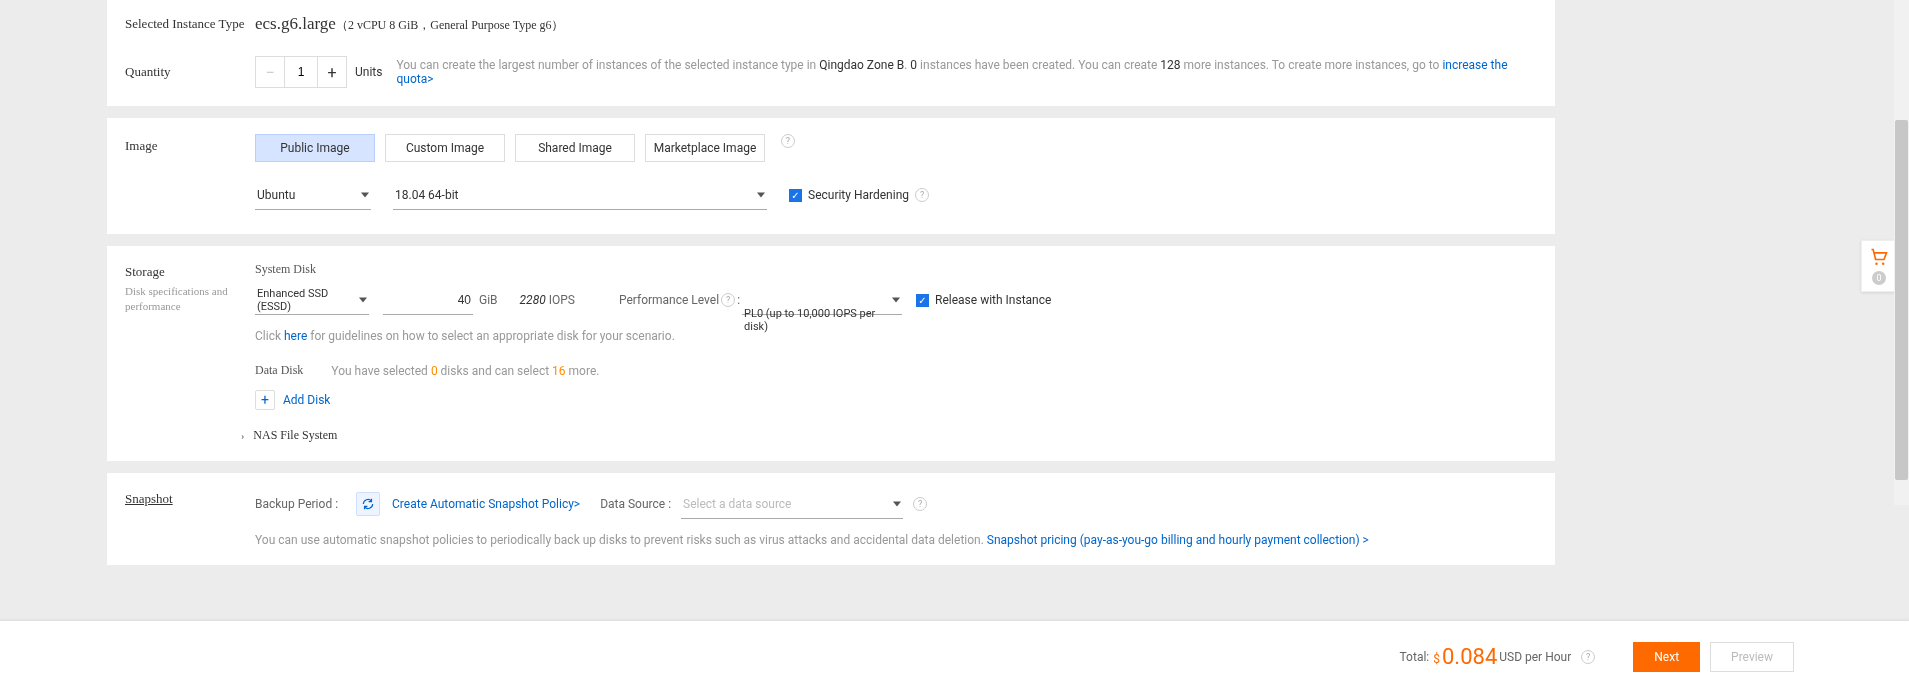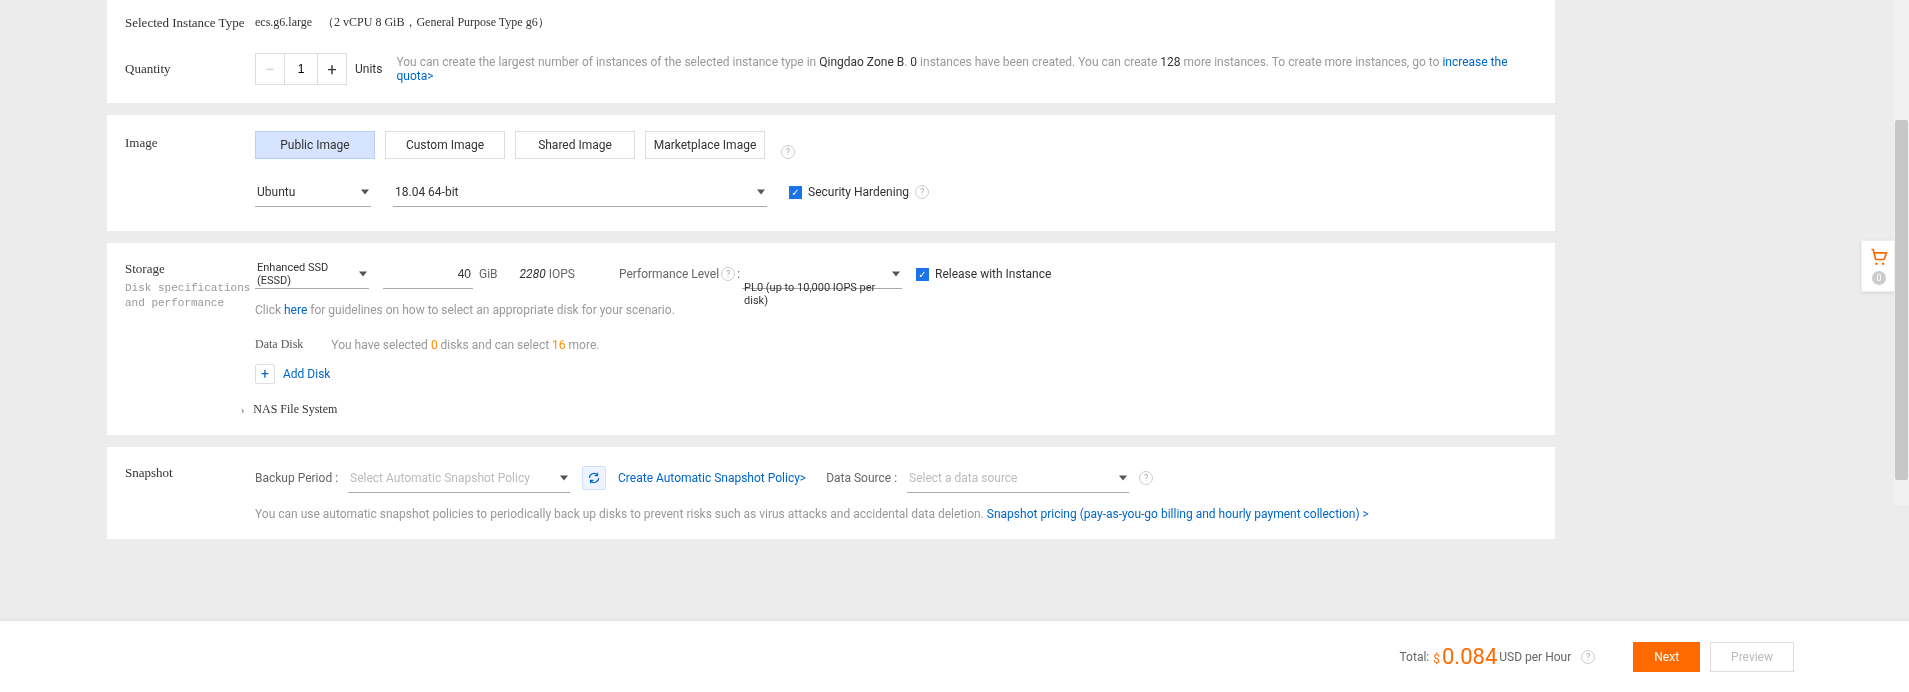--- a/index.html
+++ b/index.html
@@ -2,41 +2,41 @@
 <html><head>
 <meta charset="utf-8">
 <style>
   * { box-sizing: border-box; margin: 0; padding: 0; }
   body { font-family: -apple-system, BlinkMacSystemFont, "Segoe UI", Roboto, "Helvetica Neue", Arial, sans-serif; font-size: 12px; color: #333; background: #ececec; }
   .page { width: 1909px; height: 692px; position: relative; overflow: hidden; background: #ececec; }
   .content { width: 1448px; margin-left: 107px; padding-top: 0; }
   .panel { background: #fff; padding: 10px 18px 18px 18px; margin-bottom: 12px; }
   .row { display: flex; align-items: flex-start; }
   .label-col { width: 130px; flex-shrink: 0; font-family: Georgia, 'Times New Roman', serif; font-size: 13px; color: #333; padding-top: 0; }
-  .sub-label { font-size: 11px; color: #999; margin-top: 4px; line-height: 1.4; font-family: Liberation Mono, monospace; }
+  .sub-label { font-size: 11px; color: #999; margin-top: 4px; line-height: 1.4; }
   .main-col { flex: 1; }
   .field-label { font-family: Georgia, 'Times New Roman', serif; font-size: 12px; color: #555; margin-bottom: 8px; }
   .inline-row { display: flex; align-items: center; flex-wrap: wrap; }
 
   
   .instance-row { display: flex; align-items: baseline; padding: 6px 0 16px 0; }
-  .instance-name { font-family: Georgia, 'Times New Roman', serif; font-size: 12px; color: #333; margin-right: 10px; }
+  .instance-name { font-family: Georgia, 'Times New Roman', serif; font-size: 17px; color: #333; }
   .instance-spec { font-family: Georgia, 'Times New Roman', serif; font-size: 12px; color: #333; }
   .qty-row { display: flex; align-items: center; }
   .stepper { display: flex; border: 1px solid #ddd; }
   .stepper-btn { width: 28px; height: 30px; display: flex; align-items: center; justify-content: center; cursor: pointer; font-size: 16px; color: #333; background: #fff; }
   .stepper-btn.disabled { color: #ccc; cursor: not-allowed; }
   .stepper-val { width: 34px; height: 30px; border: none; border-left: 1px solid #ddd; border-right: 1px solid #ddd; text-align: center; font-size: 12px; outline: none; }
   .units { margin: 0 14px 0 8px; font-size: 12px; color: #333; }
   .hint { font-size: 12px; color: #999; }
   .hint b { color: #333; font-weight: normal; }
   .link { color: #06c; cursor: pointer; }
 
   
-  .tabs { display: flex; gap: 10px; align-items: flex-end; }
+  .tabs { display: flex; gap: 10px; align-items: flex-start; }
   .tab { width: 120px; height: 28px; border: 1px solid #ddd; display: flex; align-items: center; justify-content: center; font-size: 12px; color: #333; cursor: pointer; background: #fff; }
   .tab.active { background: #d6e4ff; border-color: #b8ceff; }
   .help-icon { width: 14px; height: 14px; border: 1px solid #ccc; border-radius: 50%; display: inline-flex; align-items: center; justify-content: center; font-size: 9px; color: #aaa; cursor: pointer; margin-left: 6px; }
 
   
   .uselect { position: relative; display: inline-flex; align-items: center; height: 30px; border: none; border-bottom: 1px solid #aaa; padding: 0 20px 0 2px; font-size: 12px; color: #333; background: #fff; cursor: pointer; }
   .uselect .caret { position: absolute; right: 2px; top: 50%; transform: translateY(-50%); border-left: 4px solid transparent; border-right: 4px solid transparent; border-top: 5px solid #555; }
   .uselect.placeholder { color: #bbb; }
   .uinput { width: 90px; height: 30px; border: none; border-bottom: 1px solid #aaa; text-align: right; padding-right: 2px; font-size: 12px; color: #333; outline: none; background: #fff; }
 
@@ -130,20 +130,21 @@
     </div>
   </div>
 
   <div class="panel" style="padding-top:16px;">
     <div class="row">
       <div class="label-col" style="padding-top:2px;">
         <div>Storage</div>
         <div class="sub-label">Disk specifications and performance</div>
       </div>
       <div class="main-col">
+        <div class="field-label">System Disk</div>
         <div class="inline-row" style="gap:14px;">
           <div class="uselect" style="width:114px;">
             <span style="font-size:11px;">Enhanced SSD (ESSD)</span>
                 <span class="caret"></span>
           </div>
           <div class="inline-row" style="gap:6px;">
             <input class="uinput" value="40" style="">
             <span style="color:#666;">GiB</span>
           </div>
           <div class="inline-row" style="margin-left:8px;">
@@ -182,28 +183,24 @@
         <div class="nas-row">
           <span class="expand-chevron">›</span>
           <span>NAS File System</span>
         </div>
       </div>
     </div>
   </div>
 
   <div class="panel" style="padding-top:16px;">
     <div class="row">
-      <div class="label-col" style="padding-top:2px;">Snapshot</div>
+      <div class="label-col" style="padding-top:2px;text-decoration:underline;">Snapshot</div>
       <div class="main-col">
         <div class="inline-row" style="gap:4px;">
           <span style="color:#666; margin-right:6px;">Backup Period :</span>
-          <div class="uselect placeholder" style="width:222px;">
-            <span>Select Automatic Snapshot Policy</span>
-                <span class="caret"></span>
-          </div>
           <span class="refresh-btn">
             <svg viewBox="0 0 24 24" width="14" height="14">
                   <path fill="none" stroke="#06c" stroke-width="2" d="M4 12a8 8 0 0 1 14-5M20 12a8 8 0 0 1-14 5M18 3v5h-5M6 21v-5h5"></path>
                 </svg>
           </span>
           <span class="link" style="margin-right:16px;">Create Automatic Snapshot Policy&gt;</span>
           <span style="color:#666; margin-right:6px;">Data Source :</span>
           <div class="uselect placeholder" style="width:222px;">
             <span>Select a data source</span>
                 <span class="caret"></span>

